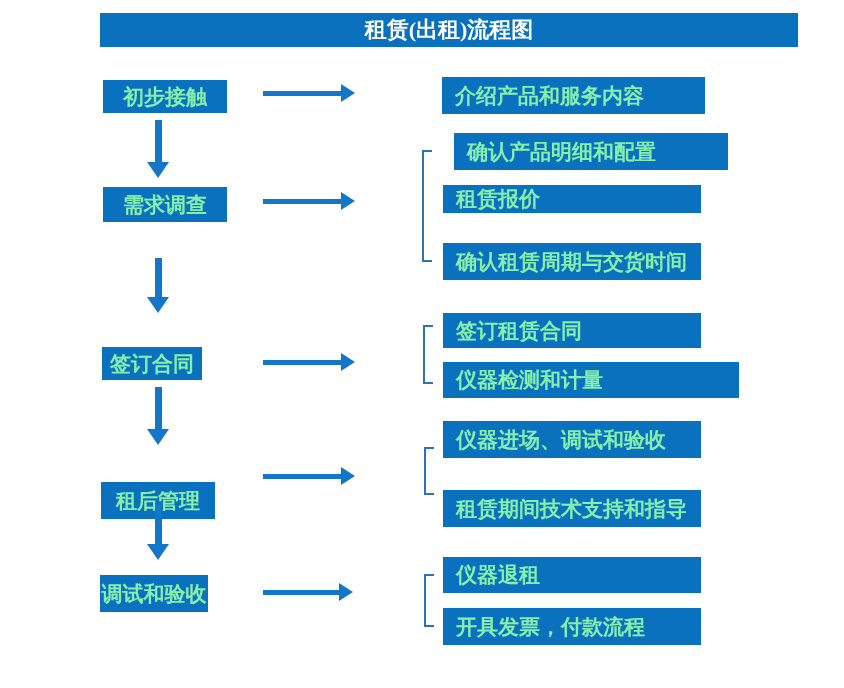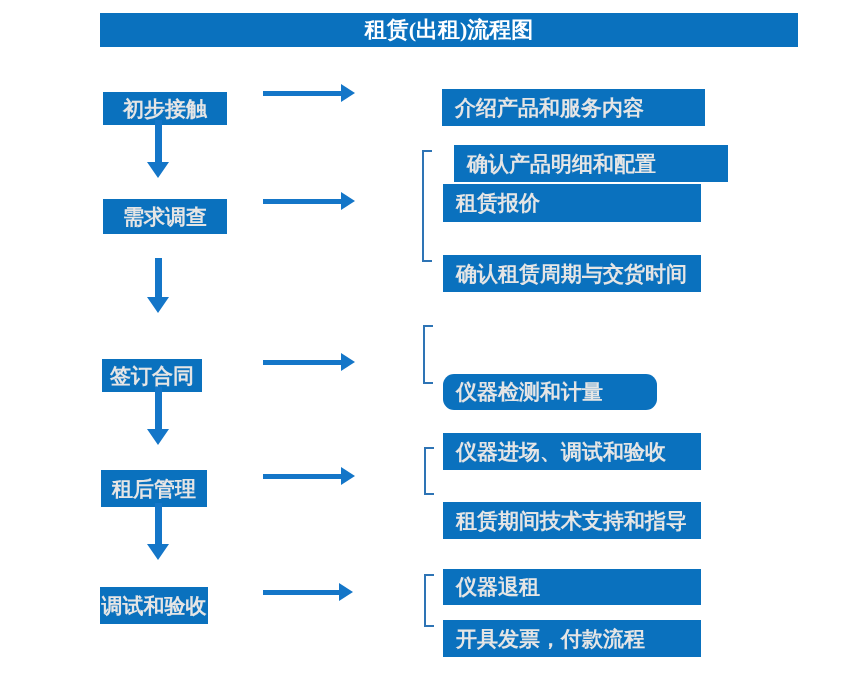--- a/index.html
+++ b/index.html
@@ -11,28 +11,27 @@
     position: relative;
     width: 844px;
     height: 688px;
     background: #ffffff;
     overflow: hidden;
     font-family: "Liberation Serif", "DejaVu Serif", serif;
   }
   .bluebox {
     position: absolute;
     background: #0a71be;
-    color: #e5e5e5;
+    color: #86efac;
     font-weight: bold;
     font-size: 21px;
     display: flex;
     align-items: center;
     box-sizing: border-box;
     white-space: nowrap;
-    margin-top: 12px;
   }
   .bluebox.center { justify-content: center; }
   .bluebox.leftpad { justify-content: flex-start; padding-left: 13px; }
   .title-bar {
     position: absolute;
     left: 100px; top: 13px;
     width: 698px; height: 34px;
     background: #0a71be;
     color: #ffffff;
     font-weight: bold;
@@ -97,42 +96,43 @@
     <div class="head"></div>
   </div>
 
   <div class="bluebox center" style="left:103px; top:187px; width:124px; height:35px;">需求调查</div>
   <div class="harrow" style="left:263px; top:192px; width:92px;">
     <div class="shaft"></div>
     <div class="head"></div>
   </div>
   <div class="bracket" style="left:422px; top:150px; height:112px;"></div>
   <div class="bluebox leftpad" style="left:454px; top:133px; width:274px; height:37px;">确认产品明细和配置</div>
-  <div class="bluebox leftpad" style="left:443px; top:172px; width:258px; height:38px;">租赁报价</div>
+  <div class="bluebox leftpad" style="left:443px; top:185px; width:258px; height:28px;">租赁报价</div>
   <div class="bluebox leftpad" style="left:443px; top:243px; width:258px; height:37px;">确认租赁周期与交货时间</div>
 
   <div class="varrow" style="left:147px; top:258px; height:55px;">
     <div class="shaft"></div>
     <div class="head"></div>
   </div>
 
   <div class="bluebox center" style="left:102px; top:347px; width:100px; height:33px;">签订合同</div>
   <div class="harrow" style="left:263px; top:353px; width:92px;">
     <div class="shaft"></div>
     <div class="head"></div>
   </div>
   <div class="bracket" style="left:423px; top:325px; height:59px;"></div>
-  <div class="bluebox leftpad" style="left:443px; top:362px; width:214px; height:36px;border-radius:11px;">仪器检测和计量</div>
+  <div class="bluebox leftpad" style="left:443px; top:313px; width:258px; height:35px;">签订租赁合同</div>
+  <div class="bluebox leftpad" style="left:443px; top:362px; width:296px; height:36px;">仪器检测和计量</div>
 
   <div class="varrow" style="left:147px; top:387px; height:58px;">
     <div class="shaft"></div>
     <div class="head"></div>
   </div>
 
-  <div class="bluebox center" style="left:101px; top:458px; width:106px; height:37px;">租后管理</div>
+  <div class="bluebox center" style="left:101px; top:482px; width:114px; height:37px;">租后管理</div>
   <div class="harrow" style="left:263px; top:467px; width:92px;">
     <div class="shaft"></div>
     <div class="head"></div>
   </div>
   <div class="bracket" style="left:424px; top:447px; height:48px;"></div>
   <div class="bluebox leftpad" style="left:443px; top:490px; width:258px; height:37px;">租赁期间技术支持和指导</div>
   <div class="bluebox leftpad" style="left:443px; top:421px; width:258px; height:37px;">仪器进场、调试和验收</div>
 
   <div class="varrow" style="left:147px; top:503px; height:57px;">
     <div class="shaft"></div>

